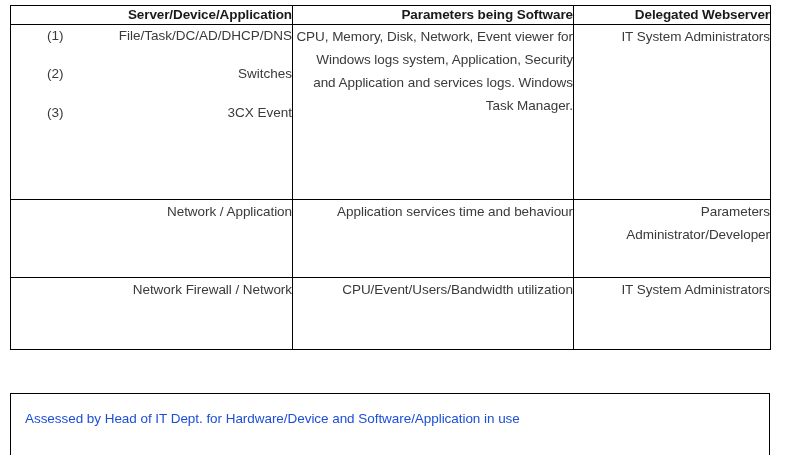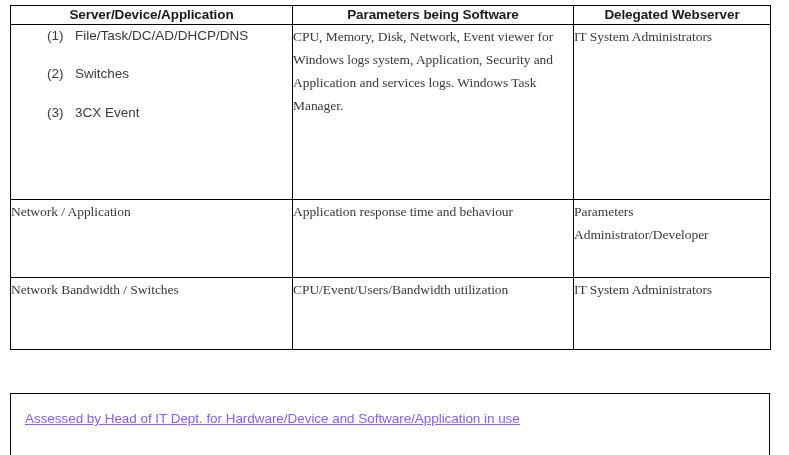--- a/index.html
+++ b/index.html
@@ -25,20 +25,21 @@
   }
 
   
   .matrix-table {
     position: absolute;
     left: 10px;
     top: 5px;
     width: 760px;
     border-collapse: collapse;
     table-layout: fixed;
+    text-align: right;
   }
   .matrix-table td,
   .matrix-table th {
     border: 1.5px solid #000000;
     vertical-align: top;
     padding: 0;
     background: #ffffff;
   }
 
   .col-a { width: 282px; }
@@ -58,21 +59,20 @@
   
   .body-cell {
     padding: 14px 14px 12px 14px;
   }
   .cell-text {
     font-size: 13.5px;
     font-weight: normal;
     color: #3a3a3a;
     line-height: 1.72;
     letter-spacing: -0.05px;
-    font-family: Liberation Serif, serif;
   }
 
   .row-1 td { height: 174px; }
   .row-2 td { height: 77px; }
   .row-3 td { height: 71px; }
 
   
   .num-list {
     list-style: none;
     margin: 2px 0 0 0;
@@ -106,24 +106,23 @@
   }
   .footer-table td {
     border: 1.5px solid #000000;
     height: 47px;
     padding: 15px 14px 12px 14px;
     vertical-align: top;
     background: #ffffff;
   }
   .footer-text {
     font-size: 13.5px;
-    color: #8b5cf6;
+    color: #1d4ed8;
     line-height: 1.5;
     letter-spacing: -0.05px;
-    text-decoration: underline;
   }
 </style>
 </head>
 <body>
 
 <div class="sheet">
 
   <table class="matrix-table">
     <colgroup>
       <col class="col-a">
@@ -168,30 +167,30 @@
         <td class="body-cell">
           <div class="cell-text">IT System Administrators</div>
         </td>
       </tr>
 
       <tr class="row-2">
         <td class="body-cell">
           <div class="cell-text">Network / Application</div>
         </td>
         <td class="body-cell">
-          <div class="cell-text">Application response time and behaviour</div>
+          <div class="cell-text">Application services time and behaviour</div>
         </td>
         <td class="body-cell">
           <div class="cell-text">Parameters Administrator/Developer</div>
         </td>
       </tr>
 
       <tr class="row-3">
         <td class="body-cell">
-          <div class="cell-text">Network Bandwidth / Switches</div>
+          <div class="cell-text">Network Firewall / Network</div>
         </td>
         <td class="body-cell">
           <div class="cell-text">CPU/Event/Users/Bandwidth utilization</div>
         </td>
         <td class="body-cell">
           <div class="cell-text">IT System Administrators</div>
         </td>
       </tr>
 
     </tbody>

